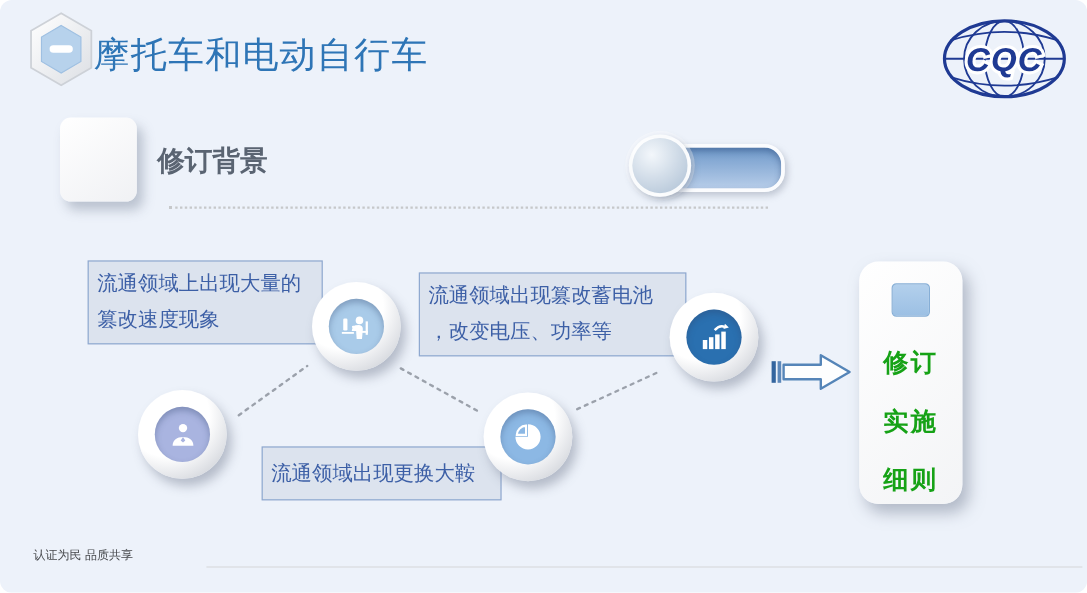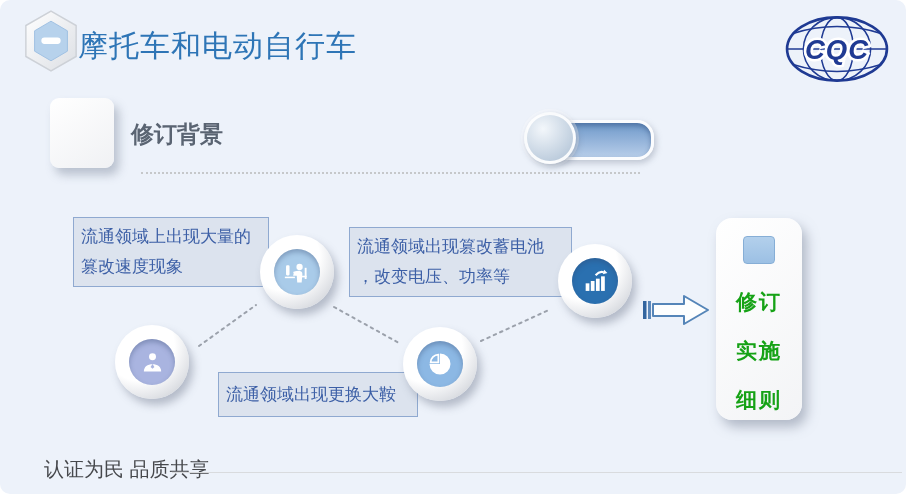--- a/index.html
+++ b/index.html
@@ -56,21 +56,21 @@
   
   .panel{position:absolute;left:716px;top:218px;width:86px;height:202px;border-radius:16px;
     background:linear-gradient(135deg,#ffffff,#f3f4f6);box-shadow:5px 7px 12px rgba(120,130,150,.5);
     display:flex;flex-direction:column;align-items:center;}
   .panel .chip{margin-top:18px;width:30px;height:26px;border-radius:4px;border:1px solid #86aed6;
     background:linear-gradient(#b3d0ec,#9cc0e4);}
   .panel .lines{margin-top:24px;display:flex;flex-direction:column;gap:21px;align-items:center;}
   .panel .lines div{font-size:21px;font-weight:bold;color:#16a216;letter-spacing:2px;white-space:nowrap;}
 
   
-  .footer-text{position:absolute;left:28px;top:456px;font-size:20px;color:#46484c;white-space:nowrap;margin-left:16px;}
+  .footer-text{position:absolute;left:28px;top:456px;font-size:10px;color:#46484c;white-space:nowrap;}
   .footer-line{position:absolute;left:172px;top:472px;width:730px;height:1px;background:#d9dbde;}
 </style>
 </head>
 <body>
 
 <div class="slide">
 
   <div class="hexwrap">
     <svg width="58" height="62" viewBox="0 0 60 64">
       <defs>

